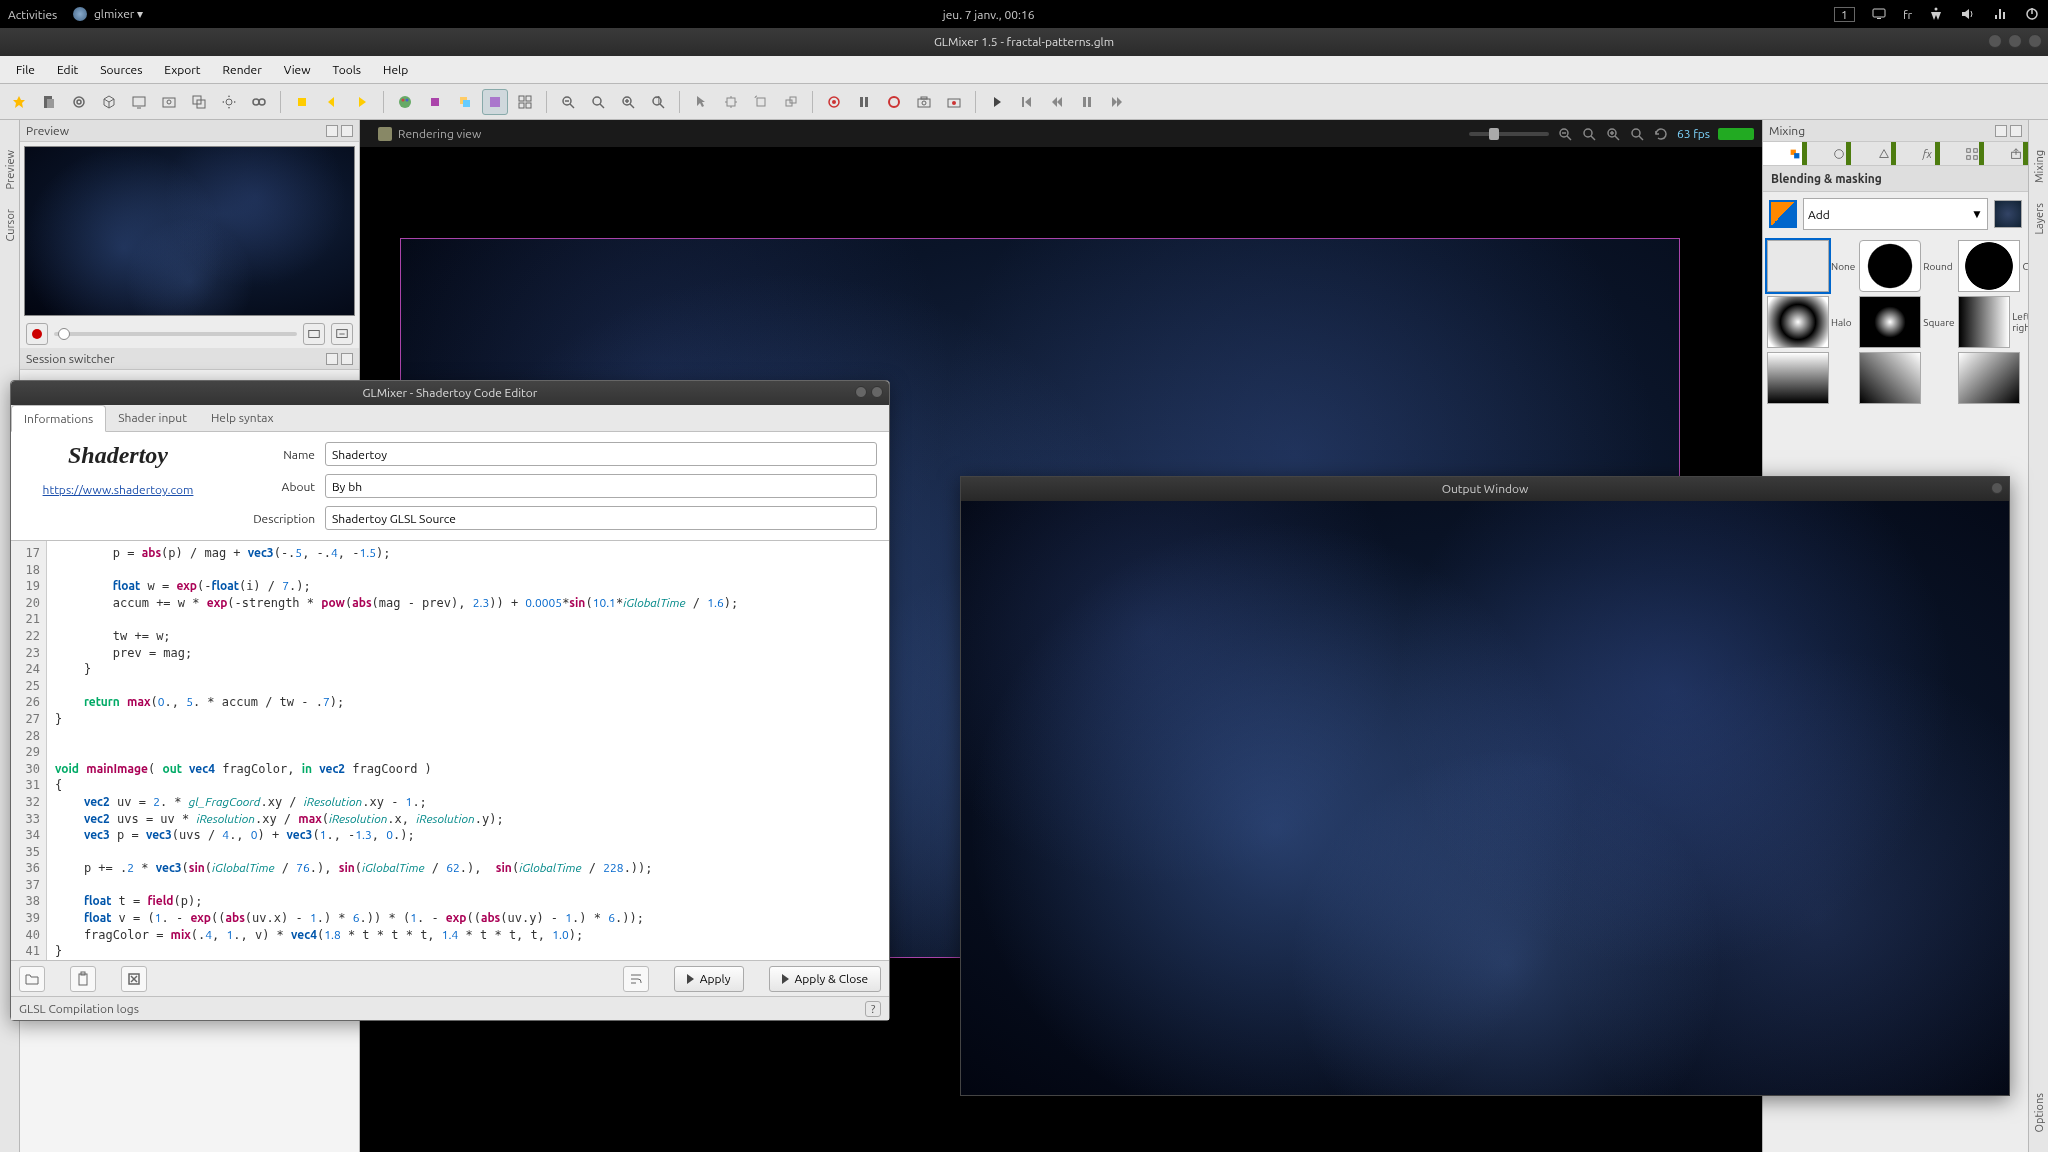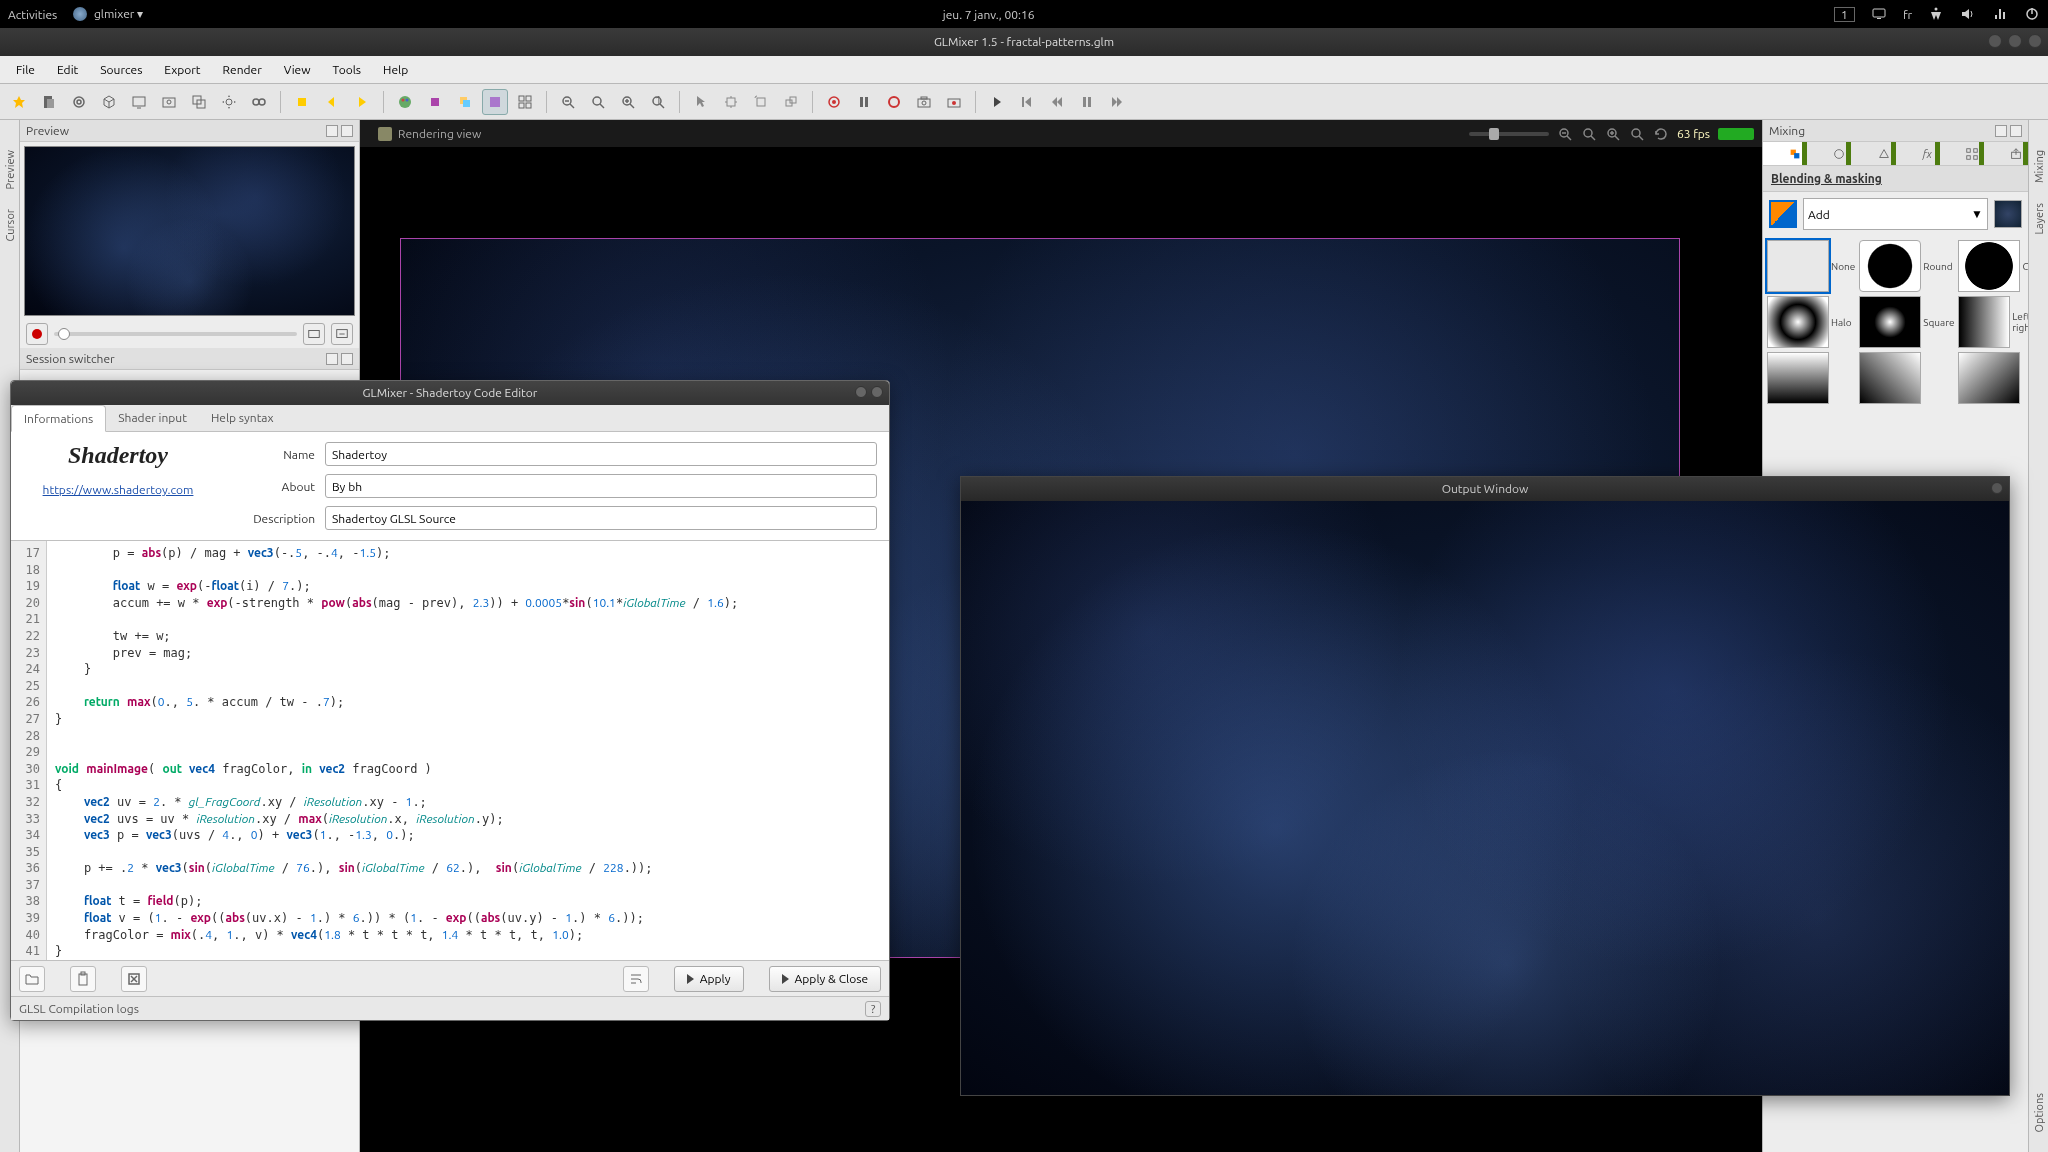--- a/index.html
+++ b/index.html
@@ -60,21 +60,21 @@
 
 .canvas-area { position:absolute; top:28px; left:0; right:0; bottom:0; background:#000;}
 .render-frame { position:absolute; top:90px; left:40px; width:1280px; height:720px; border:1px solid #a4a; background: radial-gradient(ellipse at 60% 40%, #1a2a4a 0%, #0a1428 50%, #020510 100%);}
 .render-frame::after { content:""; position:absolute; inset:0; background: radial-gradient(circle at 30% 60%, rgba(80,120,200,.35), transparent 40%), radial-gradient(circle at 70% 30%, rgba(60,90,160,.3), transparent 35%), radial-gradient(circle at 50% 80%, rgba(100,140,220,.25), transparent 30%), radial-gradient(circle at 20% 20%, rgba(70,100,180,.2), transparent 25%);}
 
 .right-panel { width: 266px; background:#ededed; border-left:1px solid #b8b8b8; display:flex; flex-direction:column;}
 .mix-tabs { height:24px; display:flex; border-bottom:1px solid #c8c8c8; background:#e4e4e4;}
 .mix-tab { flex:1; display:flex; align-items:center; justify-content:flex-end; cursor:pointer; border-right:5px solid #4d7c0f;}
 .mix-tab.active { background:#fff;}
 .mix-tab svg { width:14px; height:14px; color:#666;}
-.blend-strip { padding:6px 8px; font-weight:bold; color:#333; background:#dedede; border-bottom:1px solid #c8c8c8;text-decoration:underline;}
+.blend-strip { padding:6px 8px; font-weight:bold; color:#333; background:#dedede; border-bottom:1px solid #c8c8c8;}
 .blend-row { display:flex; align-items:center; gap:6px; padding:6px;}
 .blend-sw { width:28px; height:28px; border:2px solid #06c; background:linear-gradient(135deg,#f80 50%,#06c 50%);}
 .blend-select { flex:1; height:32px; border:1px solid #aaa; background:#fff; padding:0 4px; display:flex; align-items:center;}
 .blend-select .arr { margin-left:auto; }
 .blend-prev { width:28px; height:28px; border:1px solid #aaa; background:radial-gradient(circle,#346,#123);}
 .mask-grid { display:grid; grid-template-columns: repeat(3, 1fr); gap:4px; padding:4px; overflow:auto;}
 .mask-cell { display:flex; flex-direction:row; align-items:center; gap:2px;}
 .mask-th { width:62px; height:52px; border:1px solid #aaa; background:#888;}
 .mask-th.sel { outline:2px solid #06c;}
 .mask-none { background:#e8e8e8;}
@@ -473,21 +473,21 @@
             <line x1="7" y1="5" x2="7" y2="9"></line>
           </svg>
         <svg class="zoom-icon" viewBox="0 0 16 16" fill="none" stroke="#888" stroke-width="1.5">
             <circle cx="7" cy="7" r="4"></circle>
             <line x1="10" y1="10" x2="14" y2="14"></line>
           </svg>
         <svg class="zoom-icon" viewBox="0 0 16 16" fill="none" stroke="#888" stroke-width="1.5">
             <path d="M3 8 A5 5 0 1 1 5 12"></path>
             <polyline points="3,5 3,8 6,8"></polyline>
           </svg>
-        <span style="color:#fef9c3;">63 fps</span>
+        <span style="color:#7dd3fc;">63 fps</span>
         <div class="green-ind"></div>
       </div>
     </div>
     <div class="canvas-area">
       <div class="render-frame"></div>
     </div>
   </div>
 
   <div class="right-panel">
     <div class="panel-header">

